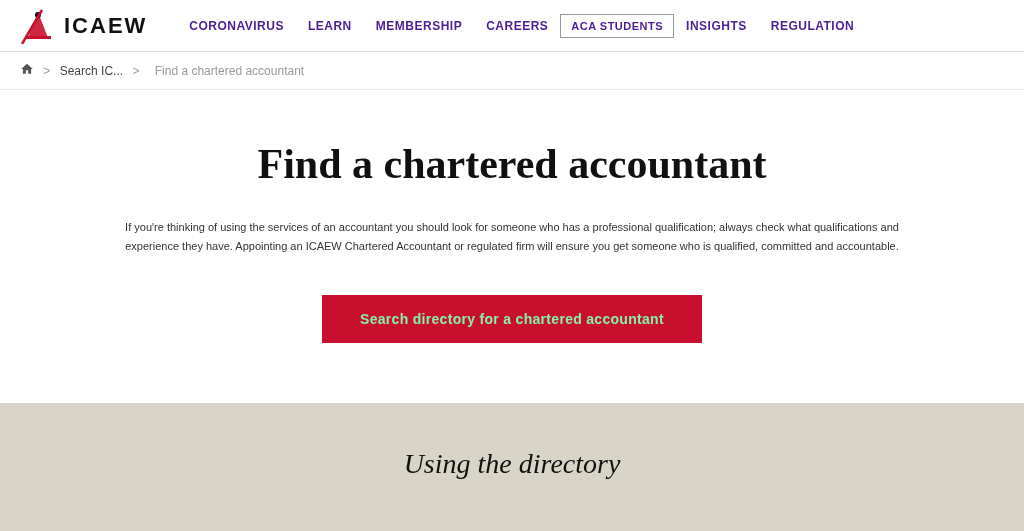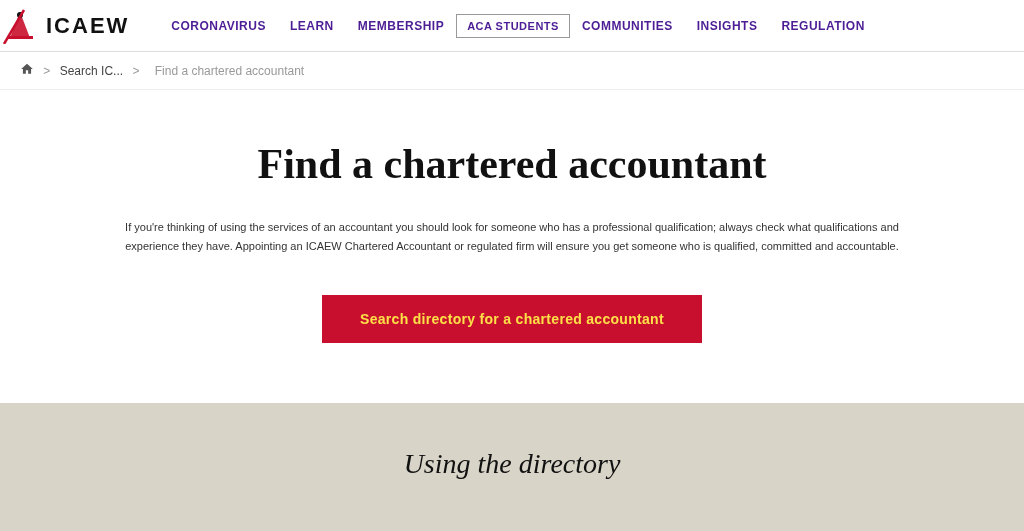--- a/index.html
+++ b/index.html
@@ -4,21 +4,21 @@
   <style>
     * { margin: 0; padding: 0; box-sizing: border-box; }
     body { font-family: Georgia, 'Times New Roman', serif; font-size: 16px; color: #222; background: #fff; }
 
     
     nav {
       display: flex;
       align-items: center;
       height: 52px;
       border-bottom: 1px solid #ddd;
-      padding: 0 2px;
+      padding: 0 20px;
       background: #fff;
     }
     .nav-logo {
       display: flex;
       align-items: center;
       margin-right: 30px;
       text-decoration: none;
     }
     .nav-logo-icon {
       width: 36px;
@@ -90,21 +90,21 @@
       font-family: Arial, sans-serif;
       font-size: 11px;
       line-height: 1.7;
       color: #333;
       max-width: 820px;
       margin: 0 auto 40px;
     }
     .cta-button {
       display: inline-block;
       background: #c8102e;
-      color: #fde047;
+      color: #86efac;
       font-family: Arial, sans-serif;
       font-size: 14px;
       font-weight: 700;
       padding: 16px 38px;
       border: none;
       cursor: pointer;
       text-decoration: none;
       letter-spacing: 0.3px;
     }
 
@@ -143,25 +143,25 @@
   <ul class="nav-links">
     <li>
       <a href="#">CORONAVIRUS</a>
     </li>
     <li>
       <a href="#">LEARN</a>
     </li>
     <li>
       <a href="#">MEMBERSHIP</a>
     </li>
+    <li>
+      <a href="#">CAREERS</a>
+    </li>
     <li class="aca-students">
       <a href="#">ACA STUDENTS</a>
-    </li>
-    <li>
-      <a href="#">COMMUNITIES</a>
     </li>
     <li>
       <a href="#">INSIGHTS</a>
     </li>
     <li>
       <a href="#">REGULATION</a>
     </li>
   </ul>
 
 </nav>

